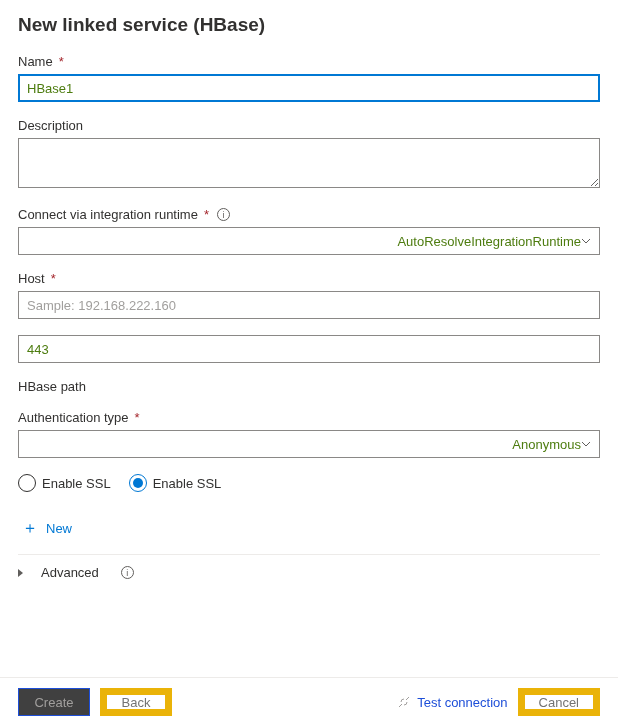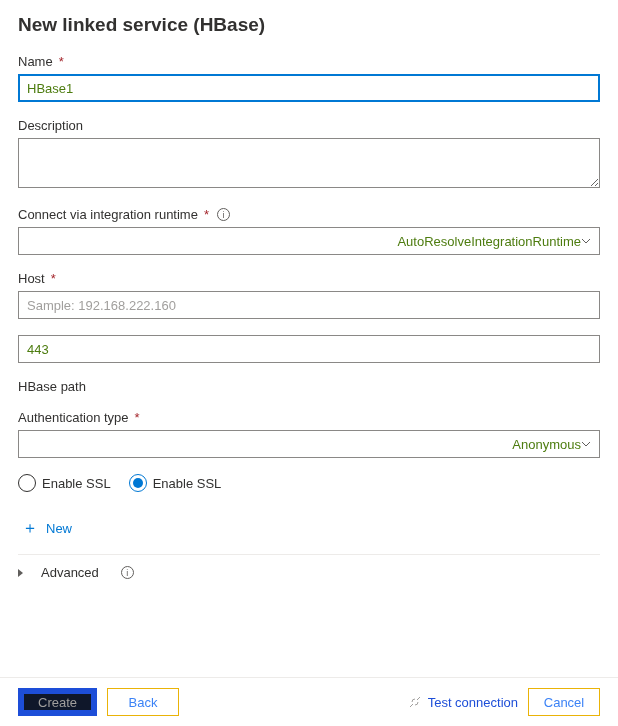--- a/index.html
+++ b/index.html
@@ -152,30 +152,30 @@
     display: flex;
     align-items: center;
     justify-content: space-between;
     background: #fff;
   }
   .btn-group { display: flex; gap: 10px; align-items: center; }
   .btn {
     height: 28px;
     min-width: 72px;
     padding: 0 14px;
-    border: 1px solid #eab308;
+    border: 7px solid #eab308;
     background: #fff;
     font-family: inherit;
     font-size: 13px;
-    color: #3b82f6;
+    color: #737373;
     cursor: pointer;
   }
   .btn.disabled {
-    background: #0f172a;
-    border: 6px solid #1d4ed8;
+    background: #404040;
+    border: 1px solid #1d4ed8;
     color: #a19f9d;
     cursor: default;
   }
   .test-conn {
     display: inline-flex;
     align-items: center;
     gap: 6px;
     color: #1d4ed8;
     font-size: 13px;
     cursor: default;

